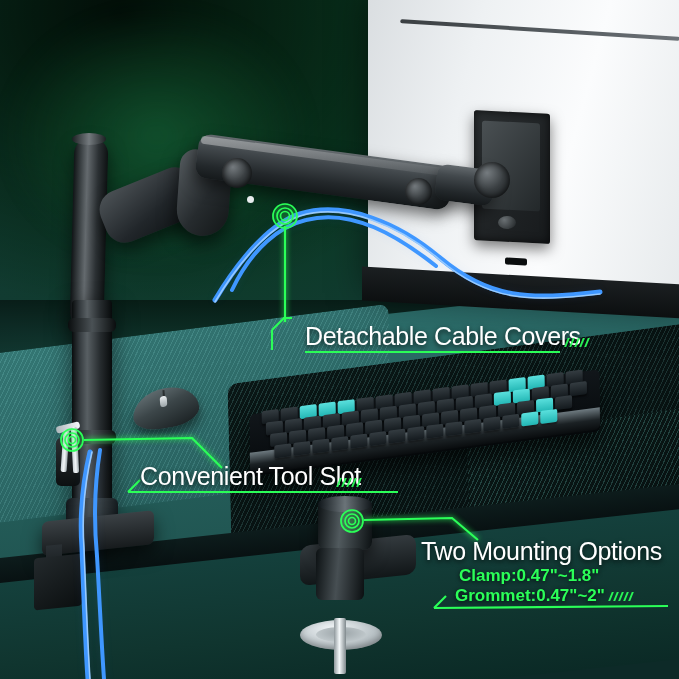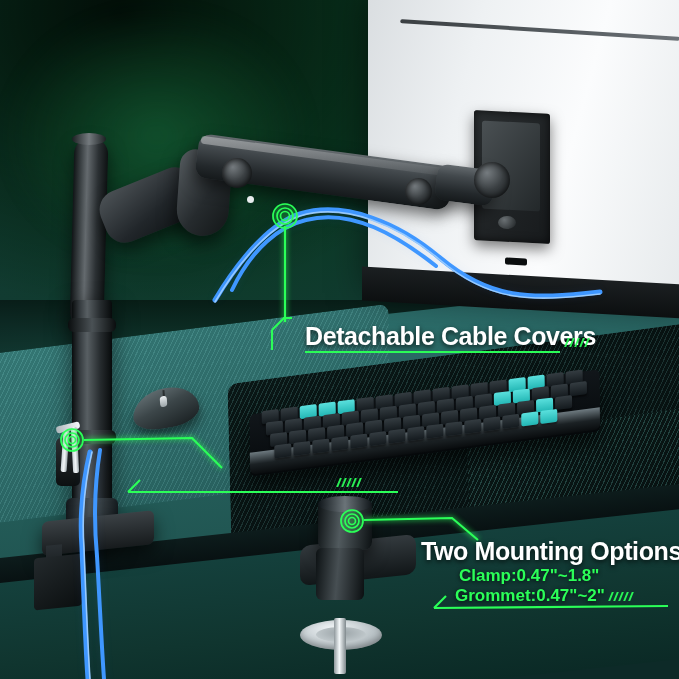--- a/index.html
+++ b/index.html
@@ -155,21 +155,21 @@
     background:linear-gradient(180deg,#343c41,#141a1e);box-shadow:0 2px 2px rgba(0,0,0,.5);}
   .key.accent{background:linear-gradient(180deg,#5ae0dd,#22b6b4);}
 
   
   .callout-svg{position:absolute;inset:0;pointer-events:none;}
   .lead{fill:none;stroke:#2bff58;stroke-width:2.1;}
   .lead-soft{fill:none;stroke:#2bff58;stroke-opacity:.45;stroke-width:5;filter:blur(2.5px);}
   .marker-ring{fill:none;stroke:#2bff58;stroke-width:1.7;}
   .marker-halo{fill:rgba(43,255,88,.22);}
 
-  .label{position:absolute;color:#ffffff;font-weight:bold;letter-spacing:-.4px;
+  .label{position:absolute;color:#ffffff;font-weight:normal;letter-spacing:-.4px;
     text-shadow:0 2px 5px rgba(0,0,0,.75);white-space:nowrap;}
   .label.l1{left:305px;top:322px;font-size:25px;}
   .label.l2{left:140px;top:462px;font-size:25px;}
   .label.l3{left:421px;top:537px;font-size:25px;}
   .sub{position:absolute;color:#2bff58;font-weight:bold;white-space:nowrap;
     text-shadow:0 1px 4px rgba(0,0,0,.75);font-size:17px;}
   .sub.s1{left:459px;top:566px;}
   .sub.s2{left:455px;top:586px;}
   .dashes{position:absolute;display:flex;gap:3px;}
   .dashes i{display:block;width:2px;height:9px;background:#2bff58;transform:skewX(-22deg);opacity:.95;}
@@ -351,20 +351,21 @@
 
   <div class="label l1">Detachable Cable Covers</div>
   <div class="dashes" style="left:566px;top:338px;">
     <i></i>
       <i></i>
       <i></i>
       <i></i>
       <i></i>
   </div>
 
+  <div class="label l2">Convenient Tool Slot</div>
   <div class="dashes" style="left:338px;top:478px;">
     <i></i>
       <i></i>
       <i></i>
       <i></i>
       <i></i>
   </div>
 
   <div class="label l3">Two Mounting Options</div>
   <div class="sub s1">Clamp:0.47"~1.8"</div>

